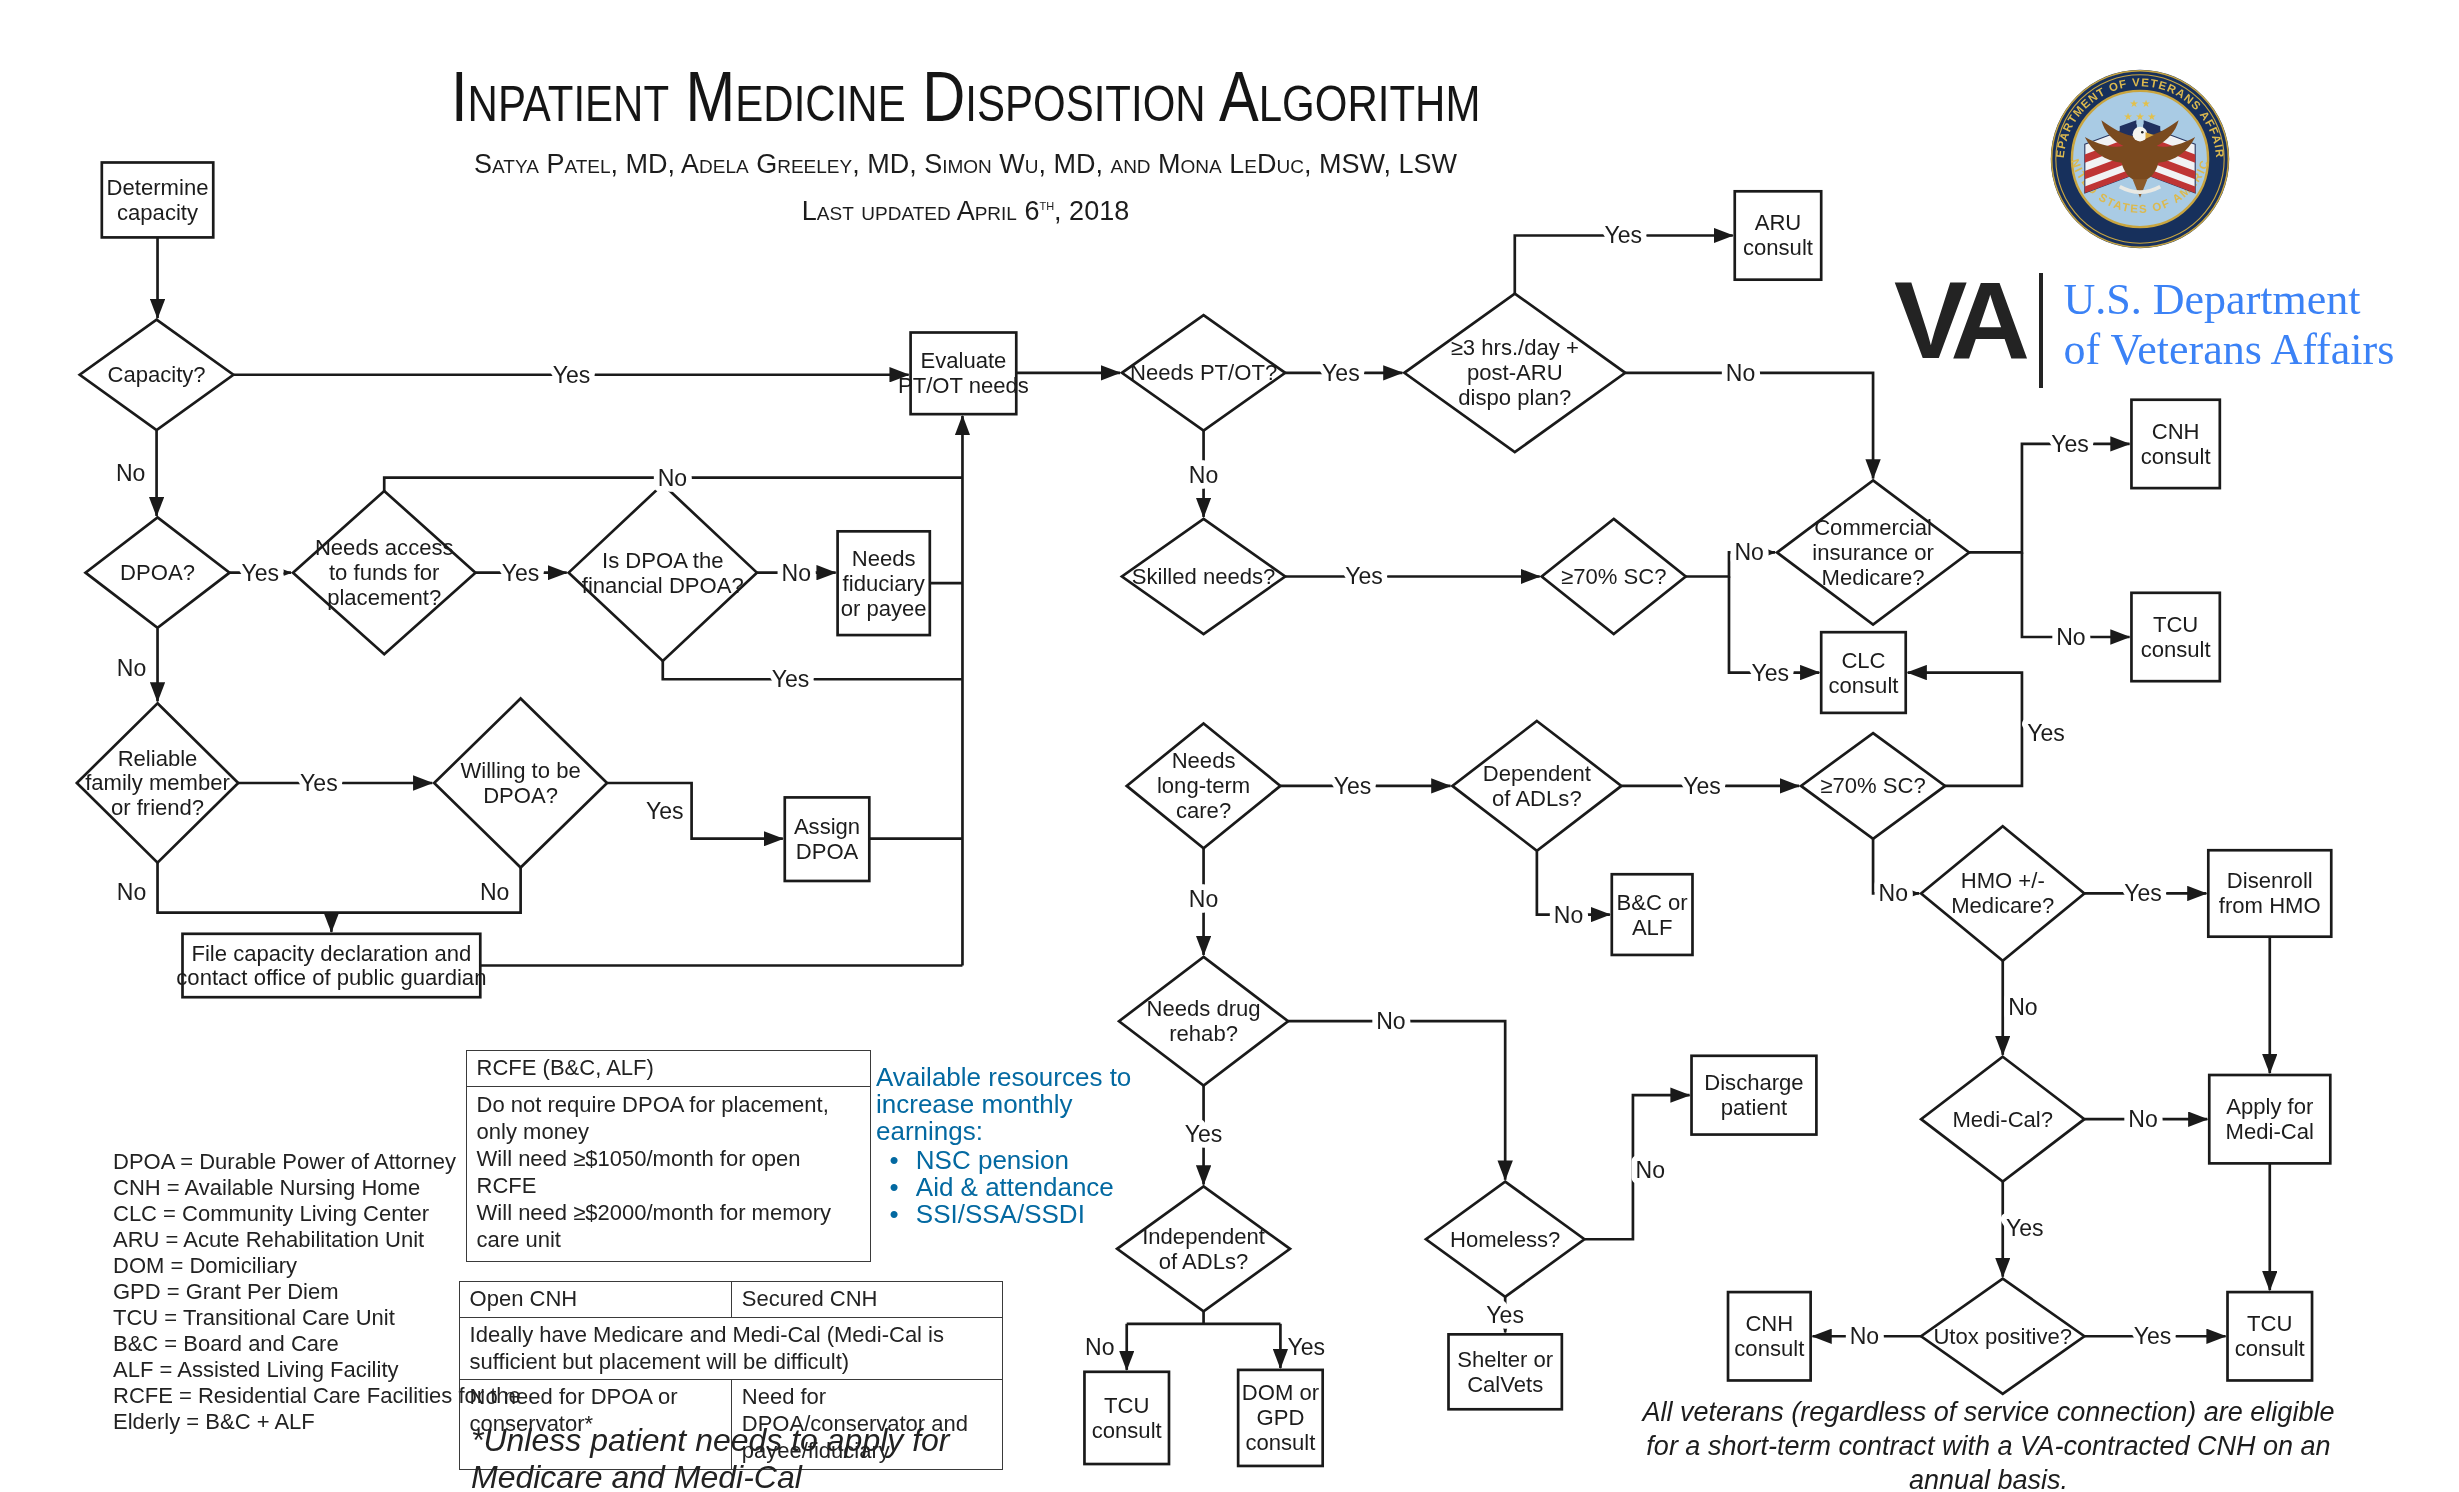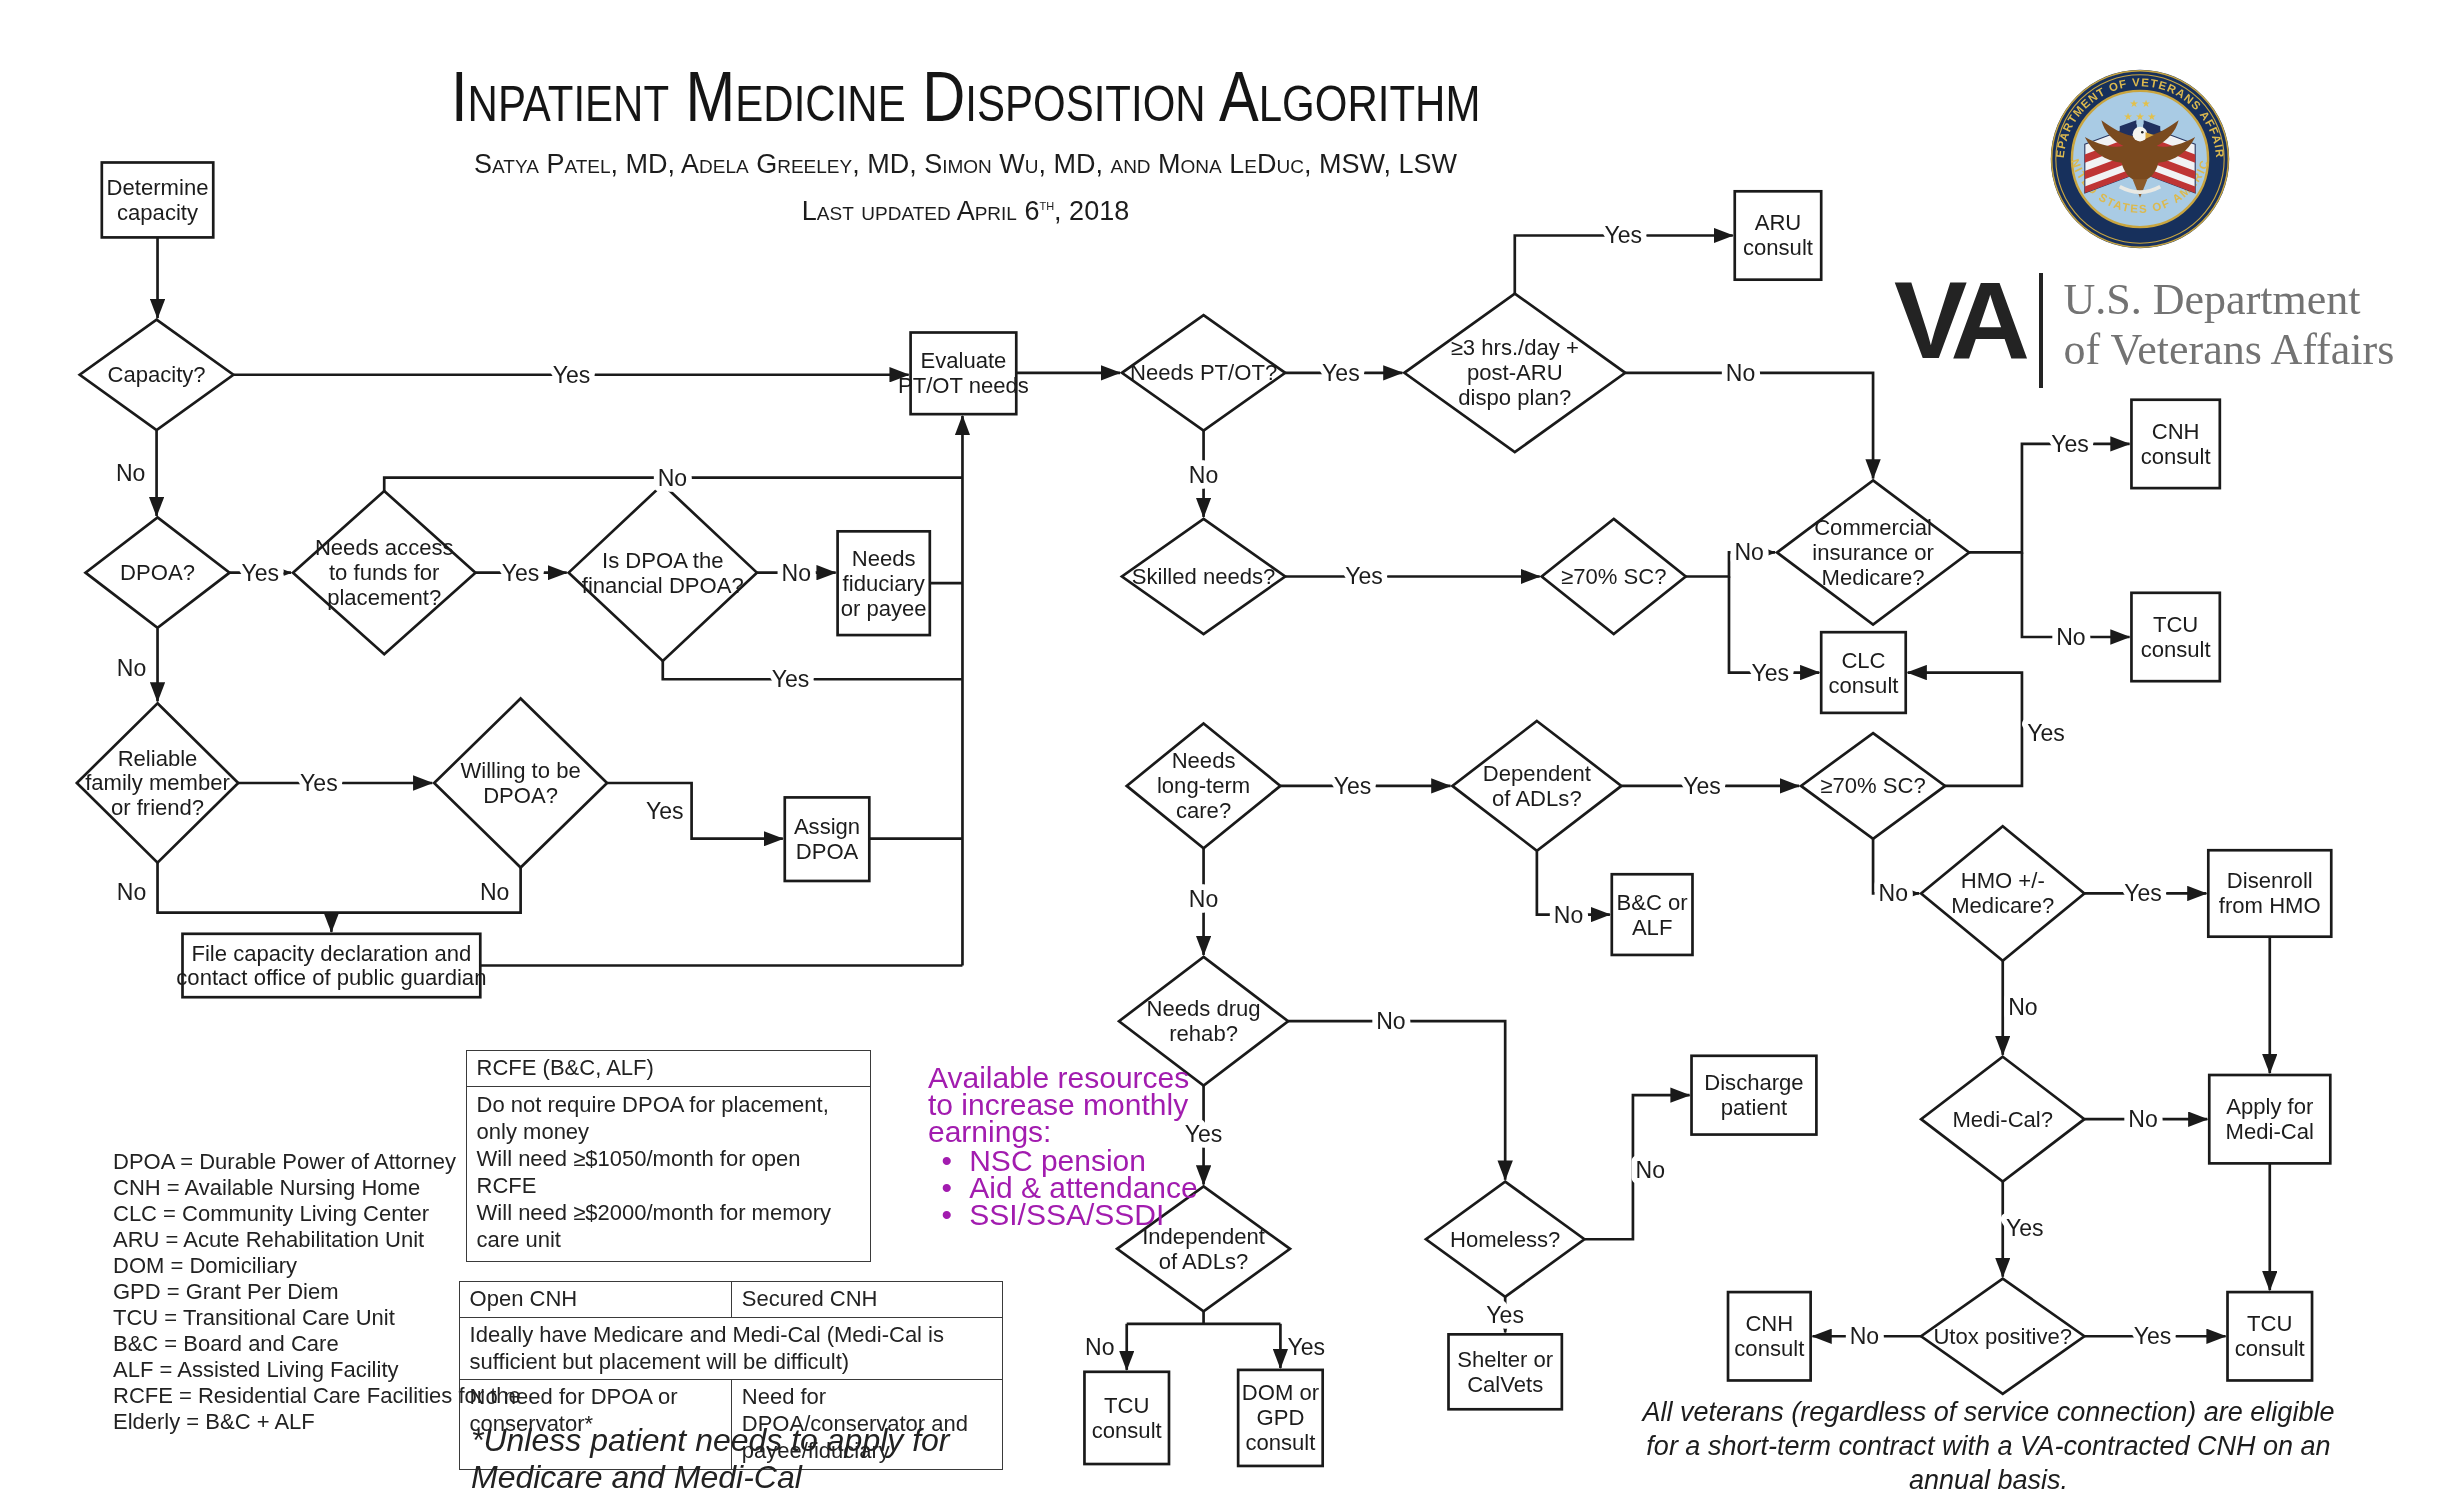--- a/index.html
+++ b/index.html
@@ -10,29 +10,29 @@
   .titleblock{left:240px;top:56px;width:1451px;text-align:center;}
   .title{display:inline-block;font-size:71px;font-variant:small-caps;font-weight:500;
          letter-spacing:0px;transform:scaleX(.84);transform-origin:center;white-space:nowrap;color:#151515;}
   .authors{font-size:27px;font-variant:small-caps;margin-top:11.5px;color:#1c1c1c;}
   .updated{font-size:27px;font-variant:small-caps;margin-top:15px;color:#1c1c1c;}
   .updated sup{font-size:16.3px;font-variant:small-caps;}
   
   .va-row{left:1894px;top:269px;display:flex;align-items:flex-start;}
   .va-word{font-size:110px;font-weight:bold;letter-spacing:-8.6px;line-height:.92;color:#232323;}
   .va-bar{width:3.8px;background:#232323;height:115px;margin:3.8px 21px 0 17.3px;}
-  .va-dept{font-family:"Liberation Serif", serif;font-size:44px;line-height:1.13;color:#737373;padding-top:5.8px;}
+  .va-dept{font-family:"Liberation Serif", serif;font-size:44px;line-height:1.13;color:#3b82f6;padding-top:5.8px;}
   
   .legend{left:113px;top:1149px;width:413px;font-size:22px;line-height:26px;color:#222;}
   
   .rcfe{left:466px;top:1050px;width:403px;border:1.9px solid #3a3a3a;font-size:22px;color:#222;}
   .rcfe-h{border-bottom:1.9px solid #3a3a3a;padding:3.8px 9.6px 4.8px 9.6px;}
   .rcfe-b{padding:4.8px 9.6px 7.7px 9.6px;line-height:27px;}
   
-  .resources{left:928px;top:1064px;width:288px;font-size:30px;line-height:27px;color:#a21caf;}
+  .resources{left:876px;top:1064px;width:288px;font-size:26px;line-height:27px;color:#0369a1;}
   .resources ul{margin:1.9px 0 0 0;padding-left:13.4px;list-style:none;}
   .resources li{padding-left:25px;text-indent:-25px;}
   .resources li:before{content:"\2022";padding-right:17.3px;}
   
   .cnh{left:459px;top:1281px;width:544px;border-collapse:collapse;font-size:22px;color:#222;}
   .cnh td{border:1.9px solid #3a3a3a;padding:2.9px 9.6px 4.8px 9.6px;vertical-align:top;line-height:27px;}
   .cnh-foot{left:471px;top:1422px;width:538px;font-size:32px;font-style:italic;color:#222;}
   
   .note{left:1633px;top:1395px;width:711px;text-align:center;font-size:27px;font-style:italic;
         font-weight:500;line-height:34px;color:#1c1c1c;}

